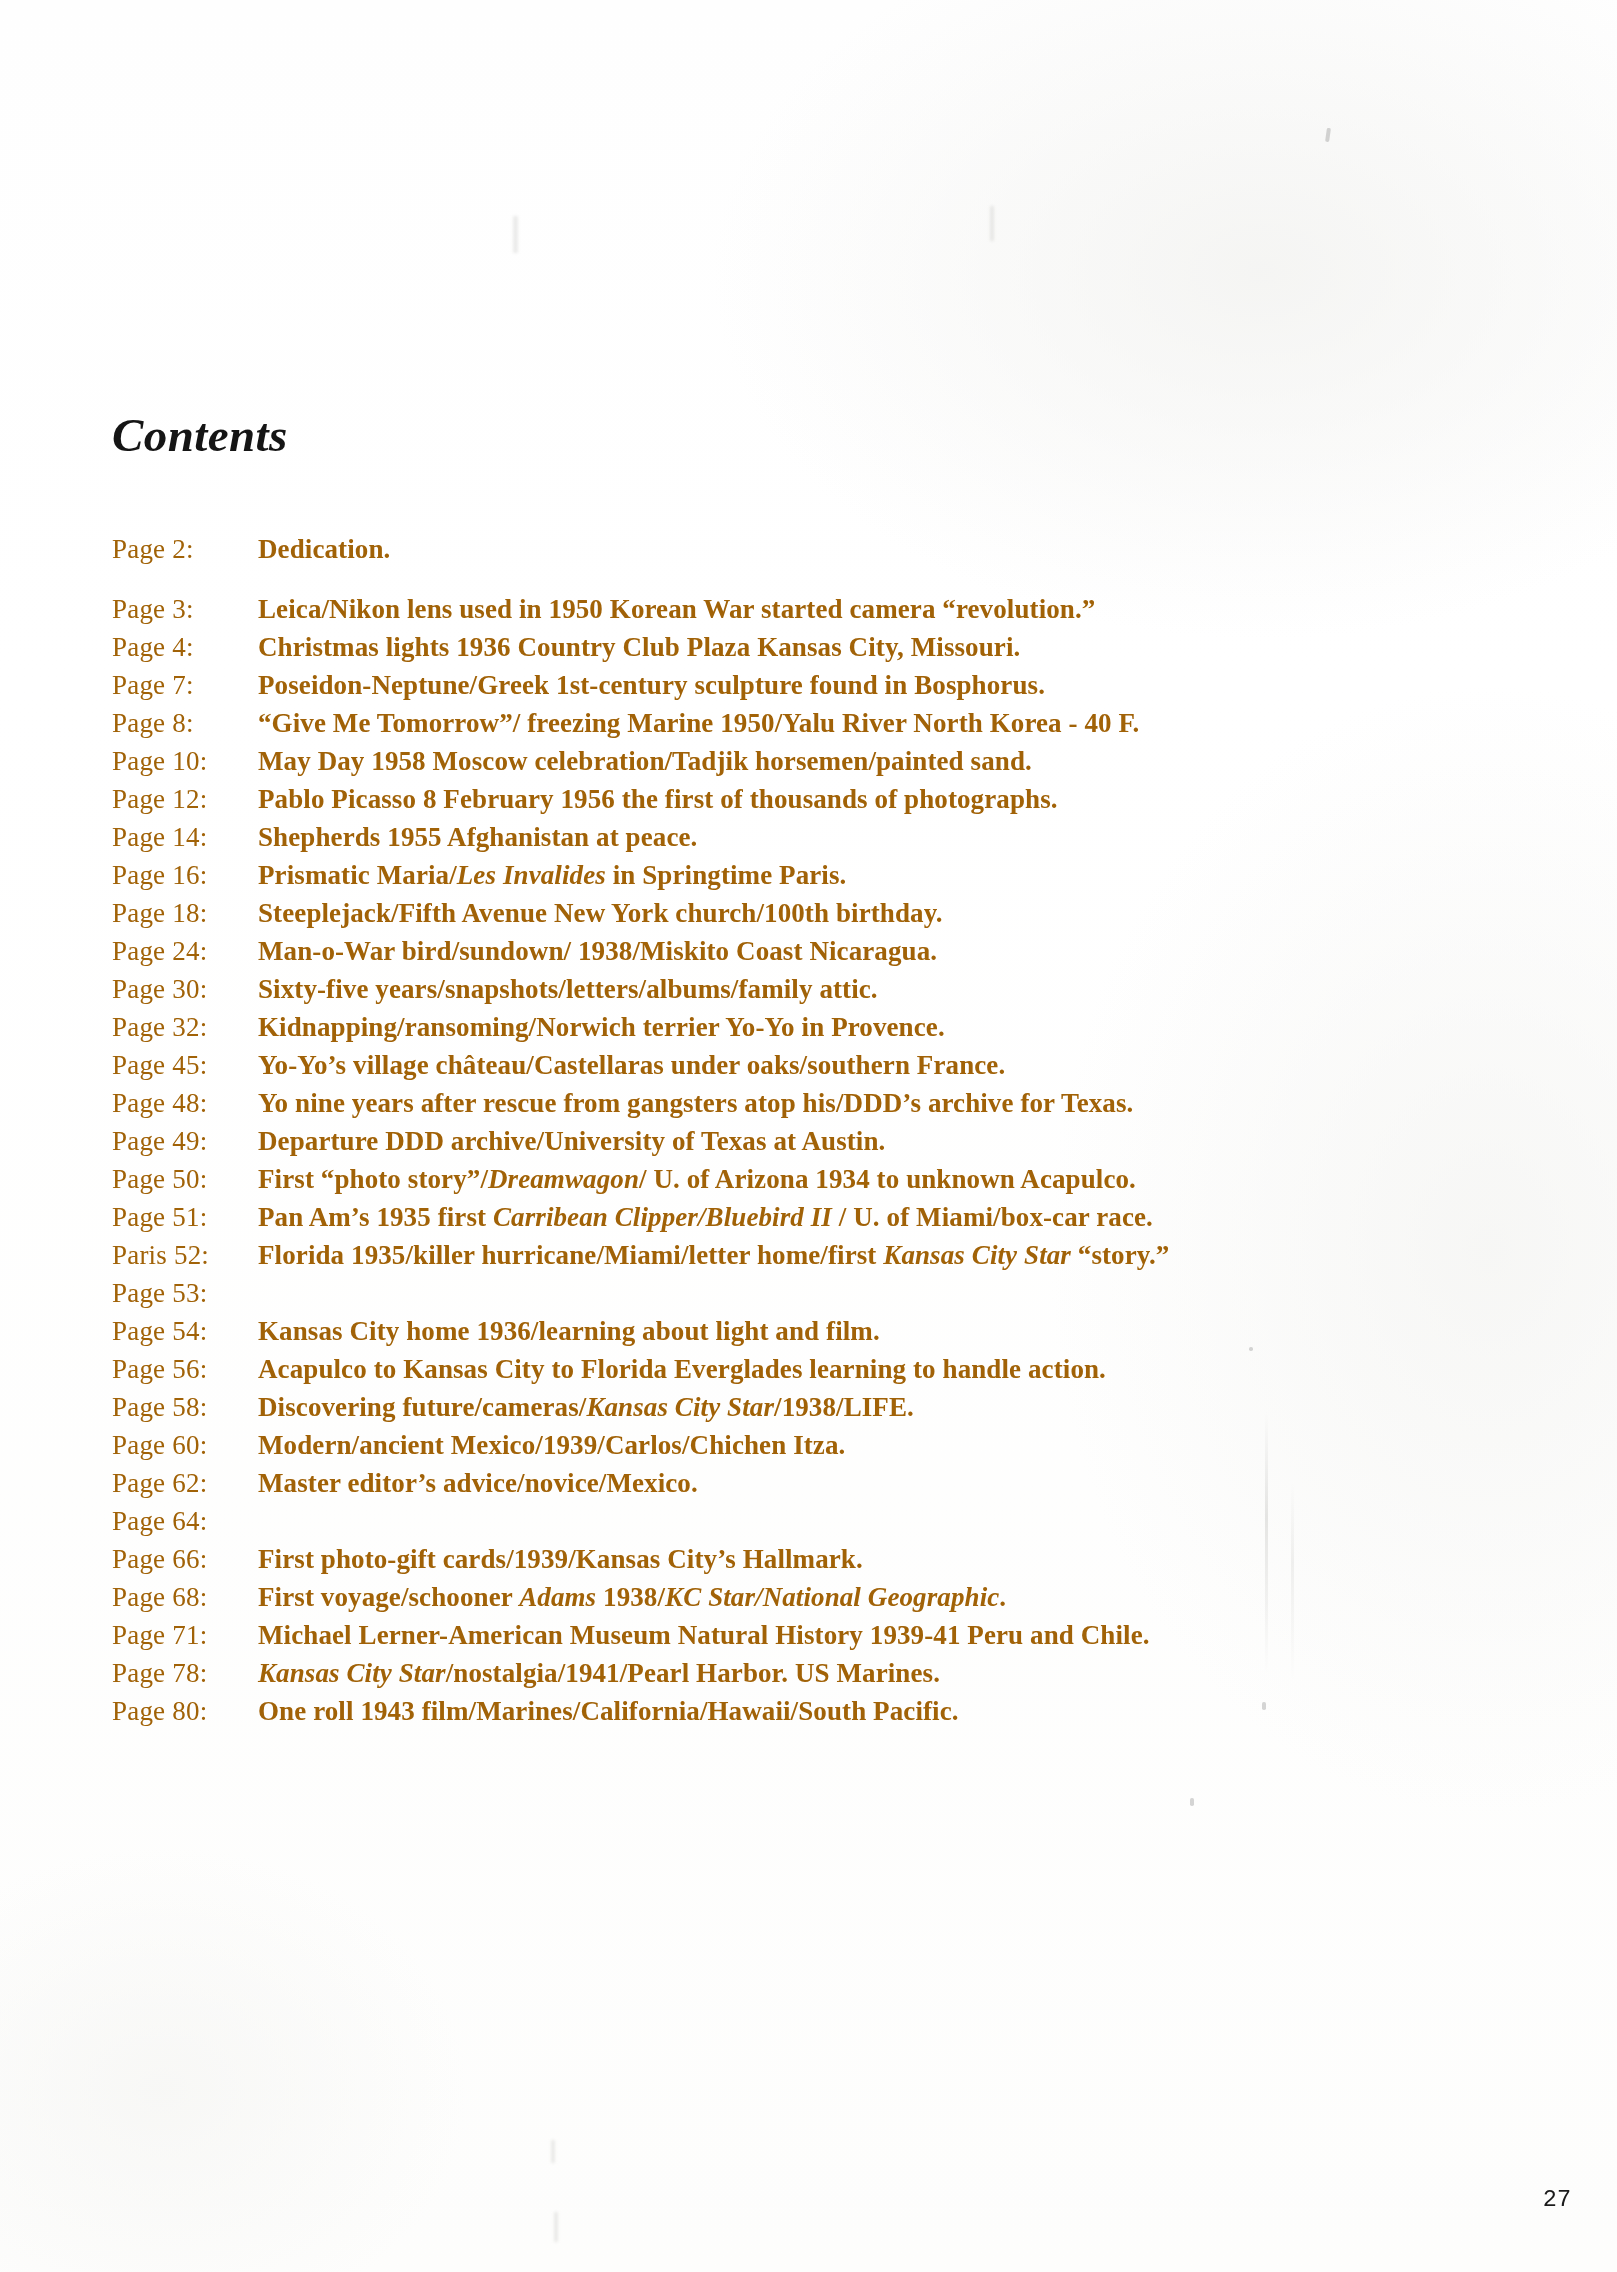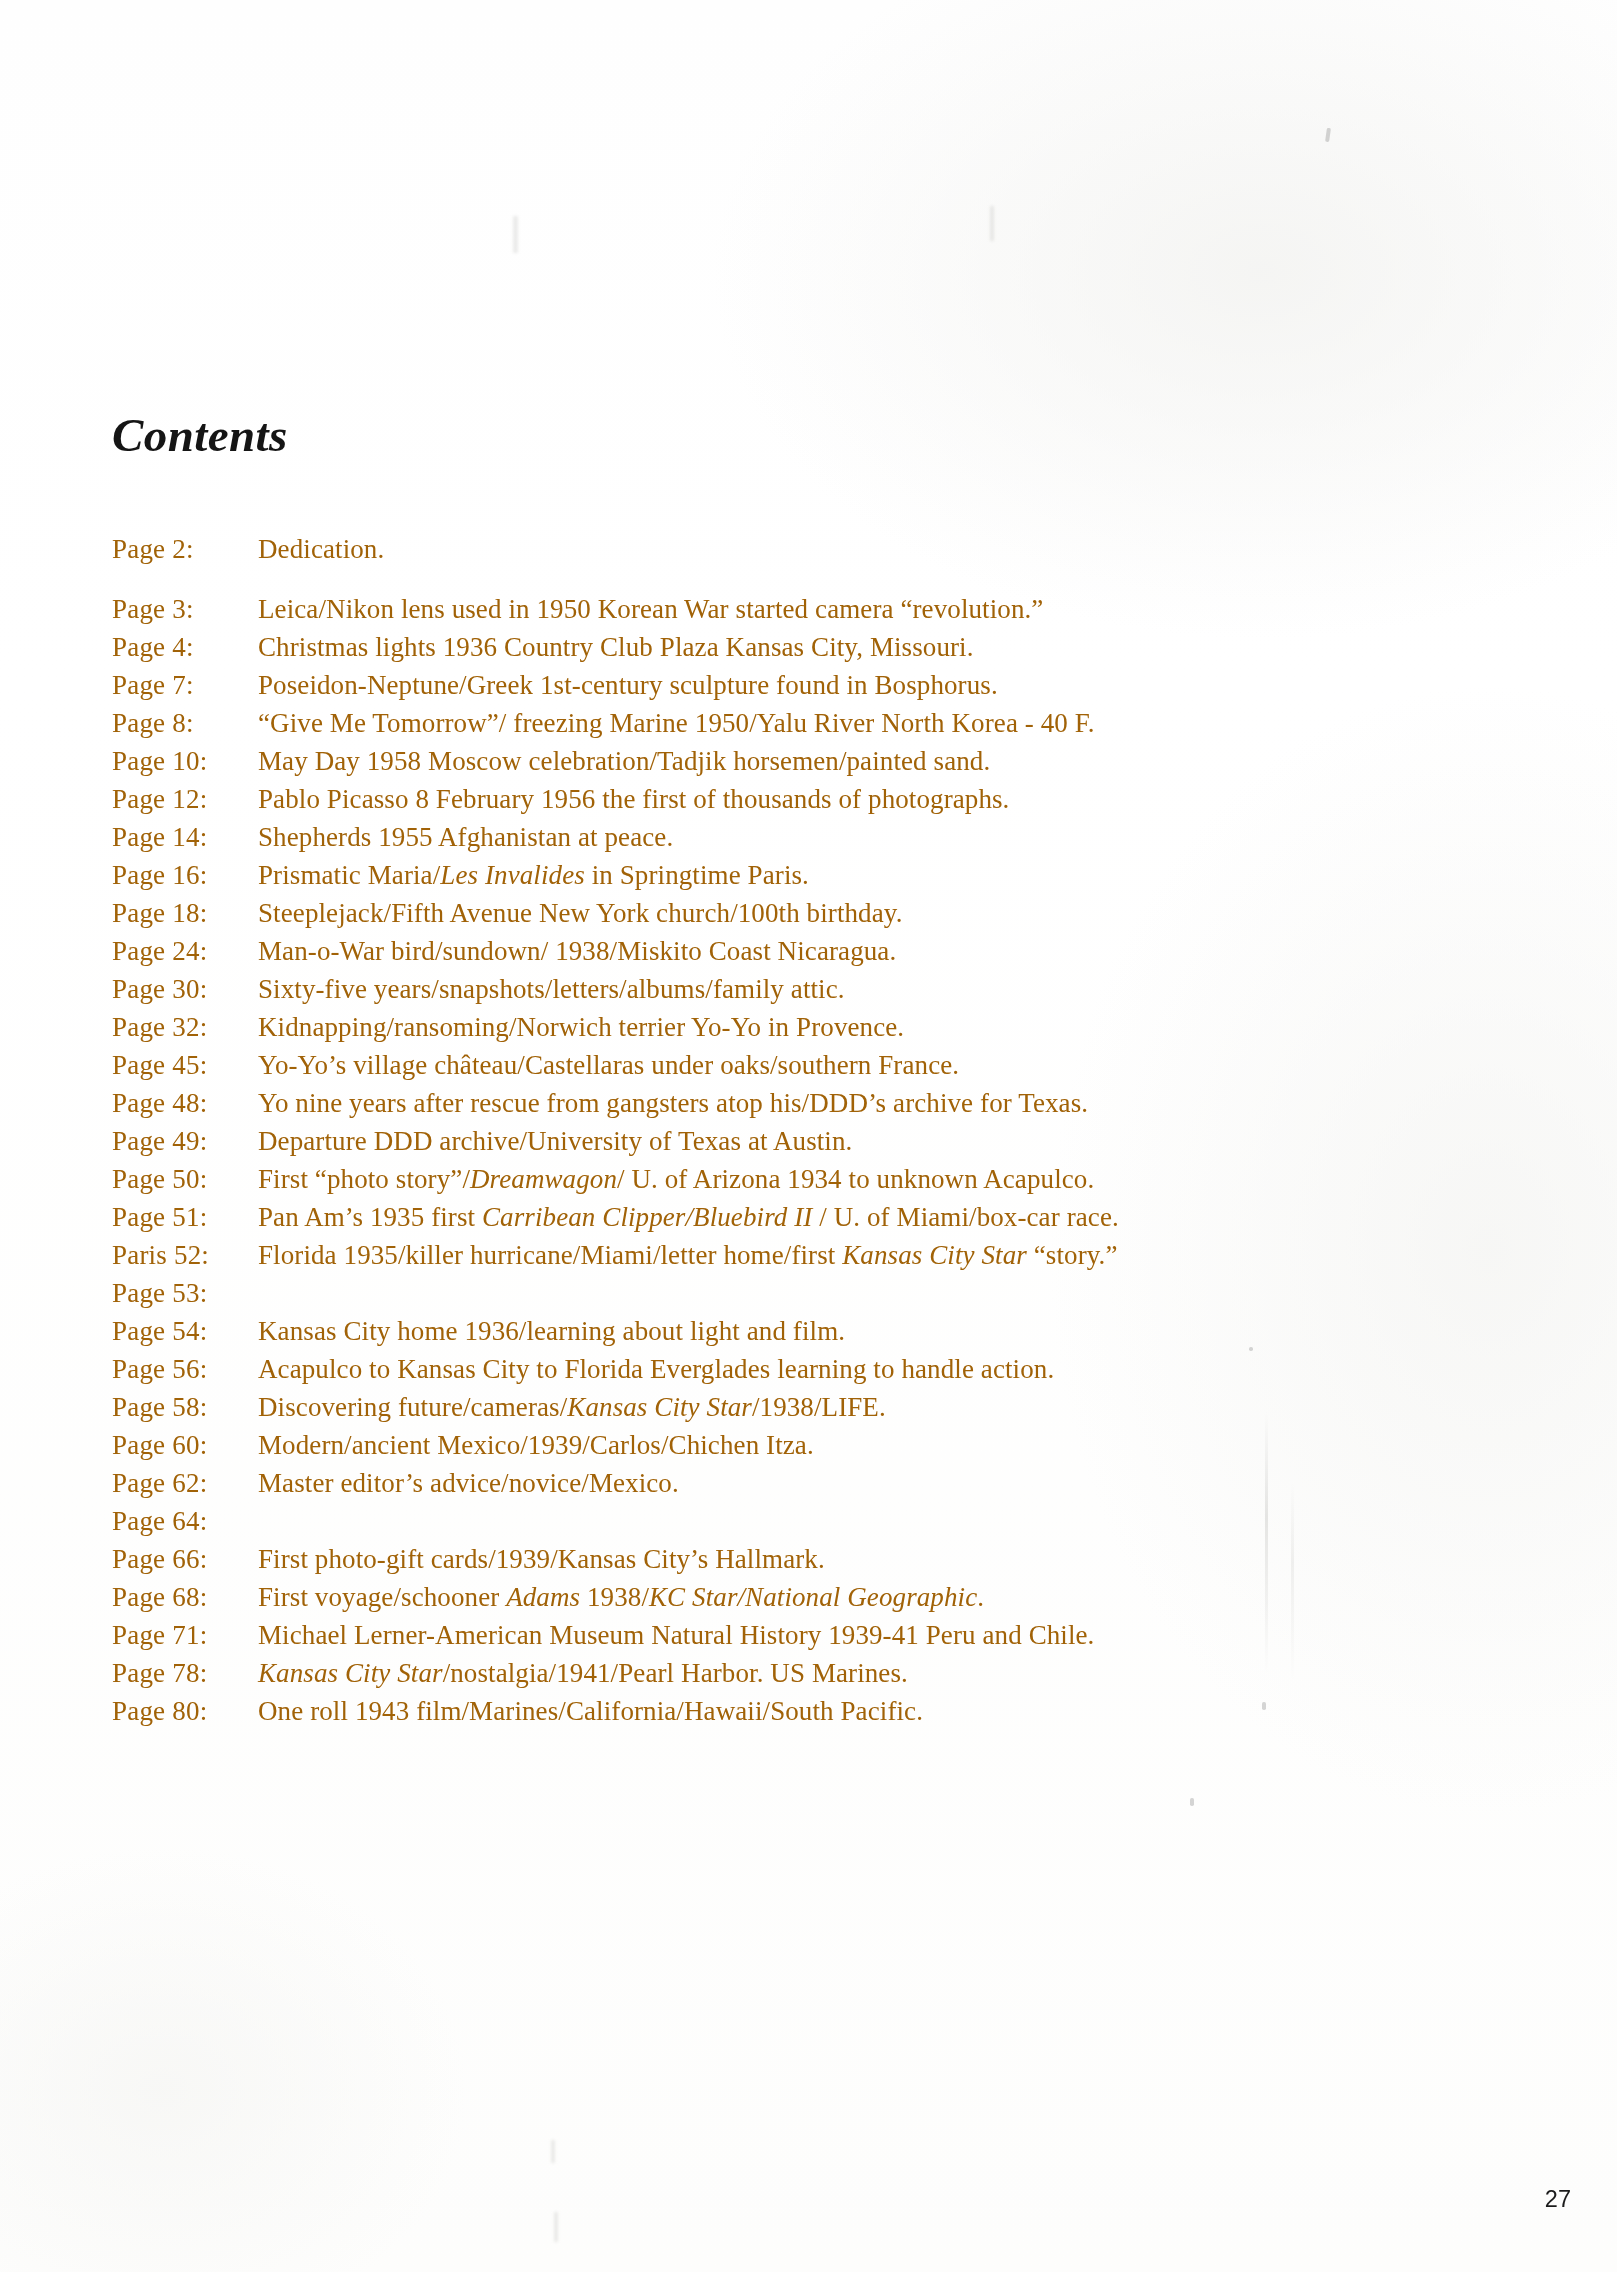--- a/index.html
+++ b/index.html
@@ -75,33 +75,34 @@
     flex: 0 0 auto;
     width: 146px;
     font-size: 27px;
     letter-spacing: 0.2px;
   }
 
   .toc-desc {
     flex: 1 1 auto;
     font-size: 27px;
     letter-spacing: 0.1px;
+    font-weight: bold;
   }
 
   .toc-desc i {
     font-style: italic;
   }
 
   .folio {
     position: absolute;
     right: 47px;
     top: 2186px;
     font-size: 23.5px;
     color: #1b1b1b;
-    font-family: Liberation Sans, sans-serif;
+    font-family: Liberation Mono, monospace;
   }
 
   
   .streak {
     position: absolute;
     width: 2.6px;
     background: linear-gradient(180deg, rgba(200,200,197,0) 0%, rgba(200,200,197,0.45) 40%, rgba(200,200,197,0) 100%);
   }
 </style>
 </head>

